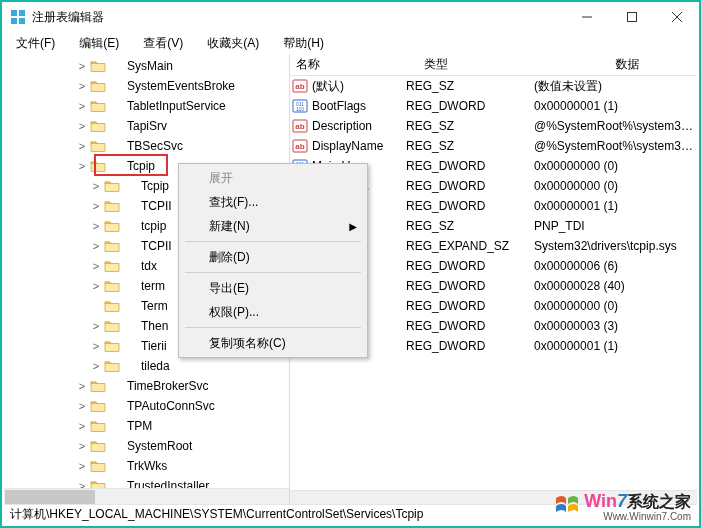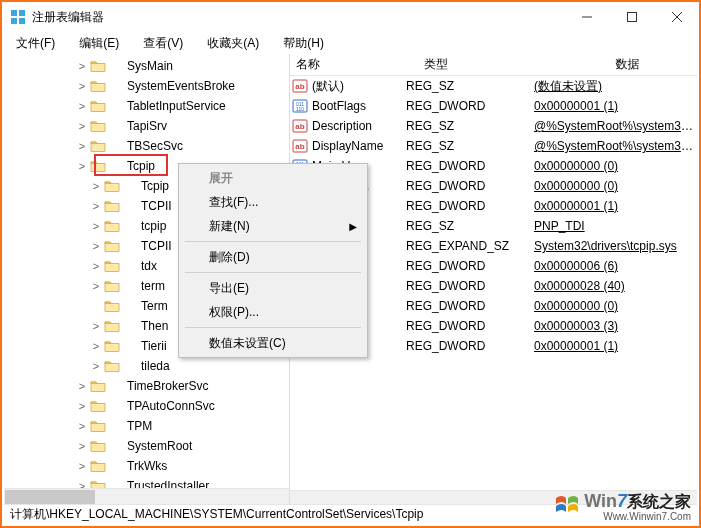--- a/index.html
+++ b/index.html
@@ -1,17 +1,17 @@
 <!DOCTYPE html>
 <html><head>
 <meta charset="utf-8">
 <style>
   * { box-sizing: border-box; }
   html, body { margin: 0; padding: 0; font-family: "Microsoft YaHei", "Segoe UI", sans-serif; font-size: 12px; background: #fff; }
-  .wrap { width: 701px; height: 528px; border: 2px solid #f97316; position: relative; background: #fff; overflow: hidden; }
+  .wrap { width: 701px; height: 528px; border: 2px solid #14b8a6; position: relative; background: #fff; overflow: hidden; }
   .titlebar { height: 30px; display: flex; align-items: center; padding: 0 0 0 8px; background: #fff; }
   .app-icon { width: 16px; height: 16px; margin-right: 6px; display: inline-flex; }
   .title { flex: 1; font-size: 12px; }
   .winbtns { display: flex; }
   .winbtn { width: 45px; height: 30px; display: flex; align-items: center; justify-content: center; color: #444; }
   .winbtn svg { width: 10px; height: 10px; }
   .menubar { height: 22px; display: flex; align-items: center; padding: 0 6px; font-size: 12px; gap: 8px; }
   .menuitem { padding: 2px 8px; }
   .body { position: absolute; top: 52px; bottom: 22px; left: 2px; right: 2px; display: flex; flex-direction: column; }
   .panes { flex: 1; display: flex; overflow: hidden; height: calc(100% - 14px); }
@@ -28,24 +28,24 @@
   .list-header .col { padding: 0 6px; font-size: 12px; }
   .c-name { width: 116px; }
   .c-type { width: 128px; }
   .c-data { flex: 1; text-align: center; }
   .list-body { flex: 1; overflow: hidden; }
   .list-row { display: flex; height: 20px; align-items: center; white-space: nowrap; }
   .val-icon { width: 16px; height: 16px; margin: 0 4px 0 2px; display: inline-flex; }
   .val-icon svg { width: 16px; height: 16px; }
   .list-row .cn { width: 94px; overflow: hidden; text-overflow: ellipsis; }
   .list-row .ct { width: 128px; }
-  .list-row .cd { flex: 1; overflow: hidden; text-overflow: ellipsis; text-decoration: underline; }
+  .list-row .cd { flex: 1; overflow: hidden; text-overflow: ellipsis; }
   .ctxmenu { position: absolute; background: #f0f0f0; border: 1px solid #bfbfbf; box-shadow: 2px 2px 4px rgba(0,0,0,.25); width: 190px; padding: 2px; z-index: 50; }
   .ctxitem { height: 24px; display: flex; align-items: center; padding: 0 22px 0 28px; font-size: 12px; position: relative; }
-  .ctxitem.disabled { color: #888; font-weight: bold; }
+  .ctxitem.disabled { color: #888; }
   .ctxitem .arrow { position: absolute; right: 8px; font-size: 10px; }
   .ctxsep { height: 1px; background: #d0d0d0; margin: 3px 4px; }
   .statusbar { position: absolute; bottom: 2px; left: 2px; right: 2px; height: 20px; display: flex; align-items: center; padding: 0 6px; font-size: 12px; border-top: 1px solid #e5e5e5; background: #fff; }
   .scroll-h { height: 16px; background: #f0f0f0; border-top: 1px solid #e5e5e5; display: flex; }
   .scroll-h-thumb { width: 90px; height: 14px; background: #c8c8c8; margin: 1px 0 0 1px; }
   .scroll-h-pane2 { height: 14px; background: #f0f0f0; border-top: 1px solid #e5e5e5; }
   .watermark { position: absolute; right: 8px; bottom: 4px; display: flex; align-items: center; gap: 4px; font-family: "Arial"; z-index: 200; }
   .watermark .big { font-size: 18px; font-weight: bold; }
   .watermark .w7 { color: #2a7cc7; font-style: italic; font-weight: bold; font-size: 18px; }
   .watermark .cn { font-size: 16px; font-weight: bold; }
@@ -510,35 +510,35 @@
     <div class="ctxitem">
         <span>新建(N)</span>
         <span class="arrow">▶</span>
       </div>
     <div class="ctxsep"></div>
     <div class="ctxitem">删除(D)</div>
     <div class="ctxsep"></div>
     <div class="ctxitem">导出(E)</div>
     <div class="ctxitem">权限(P)...</div>
     <div class="ctxsep"></div>
-    <div class="ctxitem">数值未设置(C)</div>
+    <div class="ctxitem">复制项名称(C)</div>
   </div>
 
   <div class="statusbar">
     <span>计算机\HKEY_LOCAL_MACHINE\SYSTEM\CurrentControlSet\Services\Tcpip</span>
   </div>
 
   <div class="watermark">
     <span>
       <svg width="26" height="26" viewBox="0 0 26 26">
           <path d="M2 6 Q8 2 12 6 L12 12 Q8 8 2 12 Z" fill="#e05a2a"></path>
           <path d="M14 6 Q20 2 24 6 L24 12 Q20 8 14 12 Z" fill="#6db33f"></path>
           <path d="M2 14 Q8 10 12 14 L12 20 Q8 16 2 20 Z" fill="#2a7cc7"></path>
           <path d="M14 14 Q20 10 24 14 L24 20 Q20 16 14 20 Z" fill="#f0b000"></path>
         </svg>
     </span>
     <span>
-      <span class="big" style="color:#737373">Win</span><span class="w7">7</span><span class="cn" style="color:#222">系统之家</span>
+      <span class="big" style="color:#ec4899">Win</span><span class="w7">7</span><span class="cn" style="color:#222">系统之家</span>
       <div style="font-size:10px;color:#555;text-align:right;margin-top:-2px">Www.Winwin7.Com</div>
     </span>
   </div>
 
 </div>
 
 </body></html>

